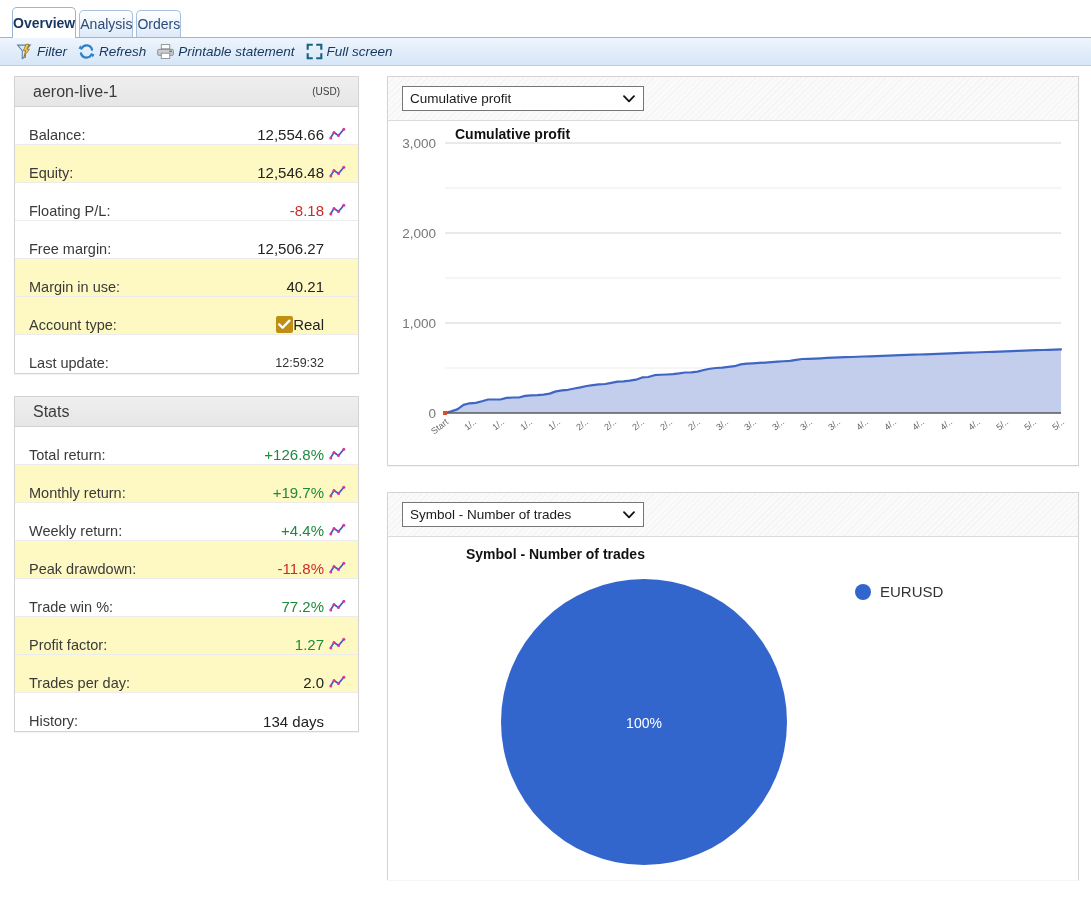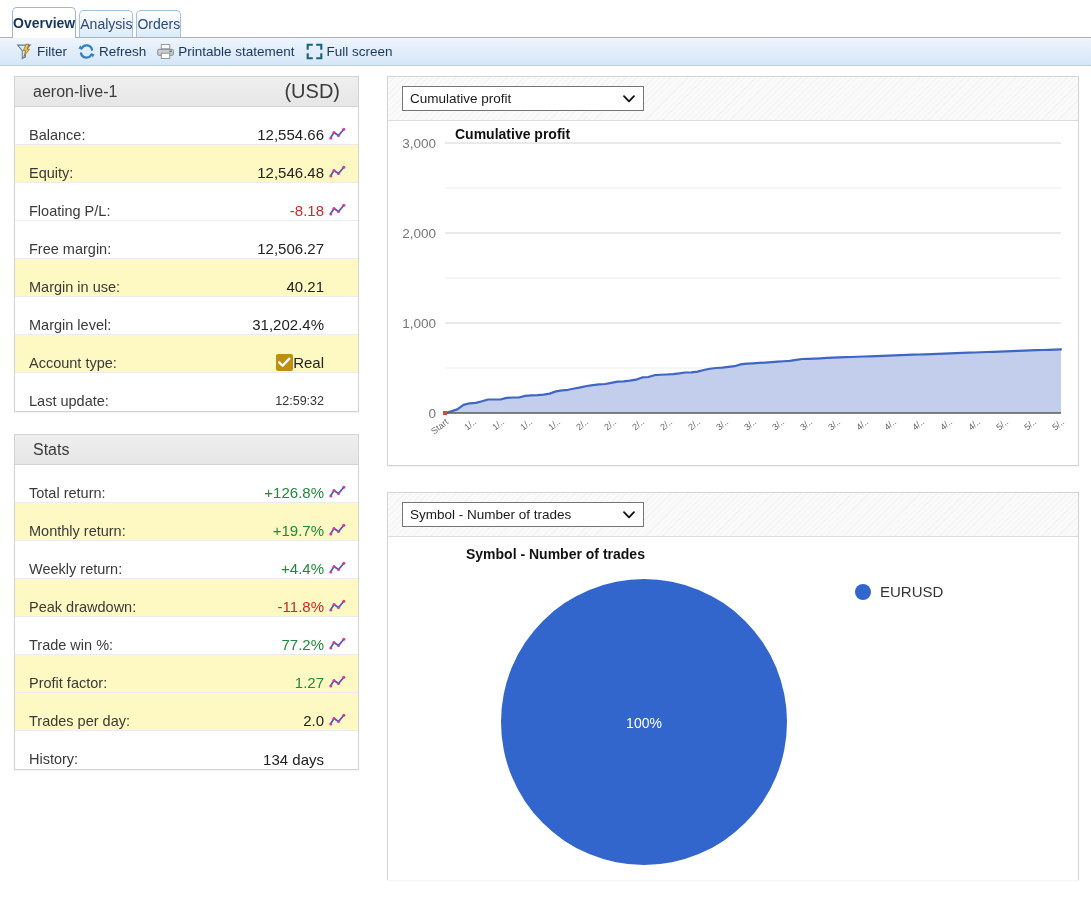--- a/index.html
+++ b/index.html
@@ -56,20 +56,21 @@
   .toolbar {
     height: 28px;
     display: flex;
     align-items: center;
     gap: 0px;
     padding-left: 14px;
     background: linear-gradient(to bottom, #eef5fd 0%, #e2edfa 50%, #d6e6f7 100%);
     border-bottom: 1px solid #b9cee6;
     font-size: 13.5px;
     color: #15365e;
+    font-style: italic;
   }
   .tbtn {
     display: flex; align-items: center;
     gap: 4px;
     padding: 2px 9px 2px 2px;
     cursor: pointer;
     white-space: nowrap;
   }
   .tbtn .ico { width: 17px; height: 17px; display:block; flex:0 0 17px; }
 
@@ -96,21 +97,21 @@
     display: flex;
     align-items: center;
     justify-content: space-between;
     padding: 0 18px;
     background: linear-gradient(to bottom, #efefef 0%, #e6e6e6 100%);
     border-bottom: 1px solid #d3d3d3;
     font-size: 16px;
     color: #3b3b3b;
   }
   .panel-head .ttl { font-size: 16px; }
-  .panel-head .cur { font-size: 20px; color: #3b3b3b; text-align: right; }
+  .panel-head .cur { font-size: 10px; color: #3b3b3b; text-align: right; }
 
   .row {
     display: flex;
     align-items: center;
     height: 38px;
     padding: 18px 8px 0 14px;
     border-bottom: 1px solid #ececec;
     font-size: 14.5px;
     color: #333;
   }
@@ -290,25 +291,20 @@
           <span class="val">12,506.27</span>
           <span class="chartico empty"></span>
         </div>
 
         <div class="row alt">
           <span class="lbl">Margin in use:</span>
           <span class="val">40.21</span>
           <span class="chartico empty"></span>
         </div>
 
-        <div class="row">
-          <span class="lbl">Margin level:</span>
-          <span class="val">31,202.4%</span>
-          <span class="chartico empty"></span>
-        </div>
 
         <div class="row alt">
           <span class="lbl">Account type:</span>
           <span class="val">
             <span class="realbox">
               <span class="chk">
                 <svg width="13" height="11" viewBox="0 0 13 11">
                   <path d="M1.2 5.4 L4.6 8.8 L11.4 1.6" fill="none" stroke="#ffffff" stroke-width="2.3" stroke-linecap="round" stroke-linejoin="round"></path>
                 </svg>
               </span>

